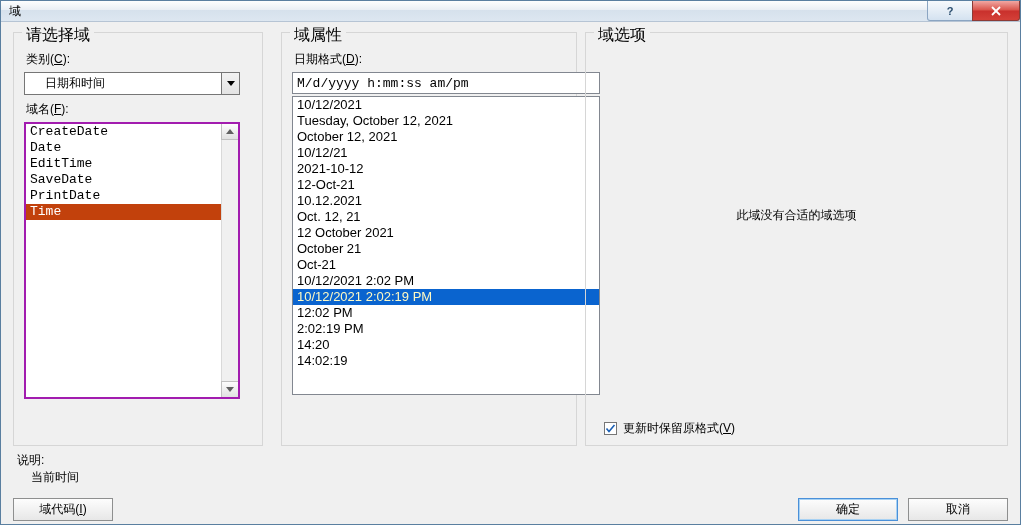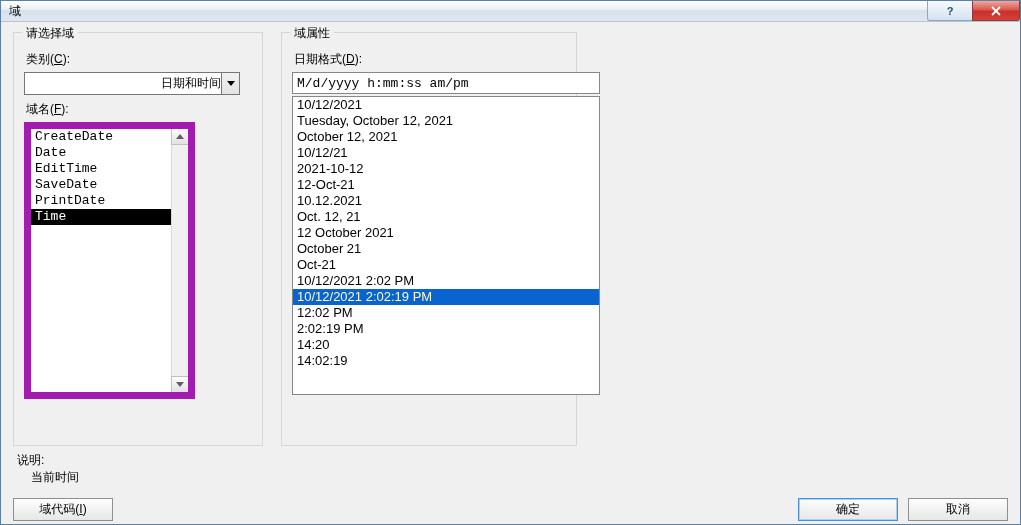--- a/index.html
+++ b/index.html
@@ -67,59 +67,59 @@
   border: 1px solid #d6d6d6;
   position: relative;
   padding: 14px 10px 10px 10px;
 }
 .groupbox > .legend {
   position: absolute;
   top: -8px;
   left: 8px;
   background: #f0f0f0;
   padding: 0 4px;
-  font-size: 12px;
+  font-size: 16px;
   color: #000;
 }
 .col-left { width: 250px; display:flex; flex-direction:column;}
 .col-mid  { width: 296px; }
 .col-right{ flex:1; display:flex; flex-direction:column; align-items:center; justify-content:flex-start; position:relative;}
 .label-row { margin: 4px 0 4px 2px; }
 .underline { text-decoration: underline; }
 .combo {
   width: 216px;
   height: 23px;
   border: 1px solid #767676;
   background: #fff;
   display: flex;
   align-items: center;
   font-family: SimSun, monospace;
   font-size: 12px;
 }
-.combo-text { flex:1; padding: 0 0; text-align: right; }
+.combo-text { flex:1; padding: 0 20px; }
 .combo-btn {
   width: 18px;
   height: 100%;
   border-left: 1px solid #767676;
   background: linear-gradient(#f2f2f2,#e3e3e3);
   display:flex;align-items:center;justify-content:center;
 }
 .listbox {
-  width: 171px;
+  width: 216px;
   height: 277px;
-  border: 7px solid #a21caf;
+  border: 2px solid #a21caf;
   background: #fff;
   font-family: "Courier New", SimSun, monospace;
   font-size: 13px;
   overflow: hidden;
   position: relative;
 }
 .listbox-inner { position:absolute; inset:0 17px 0 0; overflow:hidden;}
 .list-item { padding: 0 4px; height:16px; line-height:16px; white-space:nowrap; }
-.list-item.selected { background:#000000; color:#fff; }
+.list-item.selected { background:#c2410c; color:#fff; }
 .scrollbar-v {
   position:absolute; right:0; top:0; bottom:0; width:17px;
   background:#f0f0f0; border-left:1px solid #d9d9d9;
 }
 .sb-arrow { height:17px; background:linear-gradient(#fdfdfd,#e1e1e1); border:1px solid #c0c0c0; margin:-1px; display:flex;align-items:center;justify-content:center;}
 .sb-track { position:absolute; top:17px; bottom:17px; left:0; right:0;}
 .format-input {
   width: 308px; height:22px; border:1px solid #828790; background:#fff;
   font-family:"Courier New", monospace; font-size:13px; padding:2px 4px;
 }
@@ -261,20 +261,34 @@
           <div class="fmt-item">Oct-21</div>
           <div class="fmt-item">10/12/2021 2:02 PM</div>
           <div class="fmt-item selected">10/12/2021 2:02:19 PM</div>
           <div class="fmt-item">12:02 PM</div>
           <div class="fmt-item">2:02:19 PM</div>
           <div class="fmt-item">14:20</div>
           <div class="fmt-item">14:02:19</div>
         </div>
     </div>
 
+    <div class="groupbox col-right" style="height:414px">
+      <div class="legend">域选项</div>
+      <div class="right-msg">此域没有合适的域选项</div>
+      <div class="checkbox-row">
+        <div class="checkbox-box">
+          <svg width="11" height="11" viewBox="0 0 11 11">
+            <polyline points="1.5,5.5 4,8.5 9.5,2" fill="none" stroke="#1a5fb4" stroke-width="1.6"></polyline>
+          </svg>
+        </div>
+        <span>
+          <span>更新时保留原格式(</span><span class="underline">V</span><span>)</span>
+        </span>
+      </div>
+    </div>
 
   </div>
 
   <div class="bottom-bar">
     <div class="btn">
       <span>域代码(</span>
         <span class="underline">I</span>
         <span>)</span>
     </div>
     <div class="spacer"></div>

